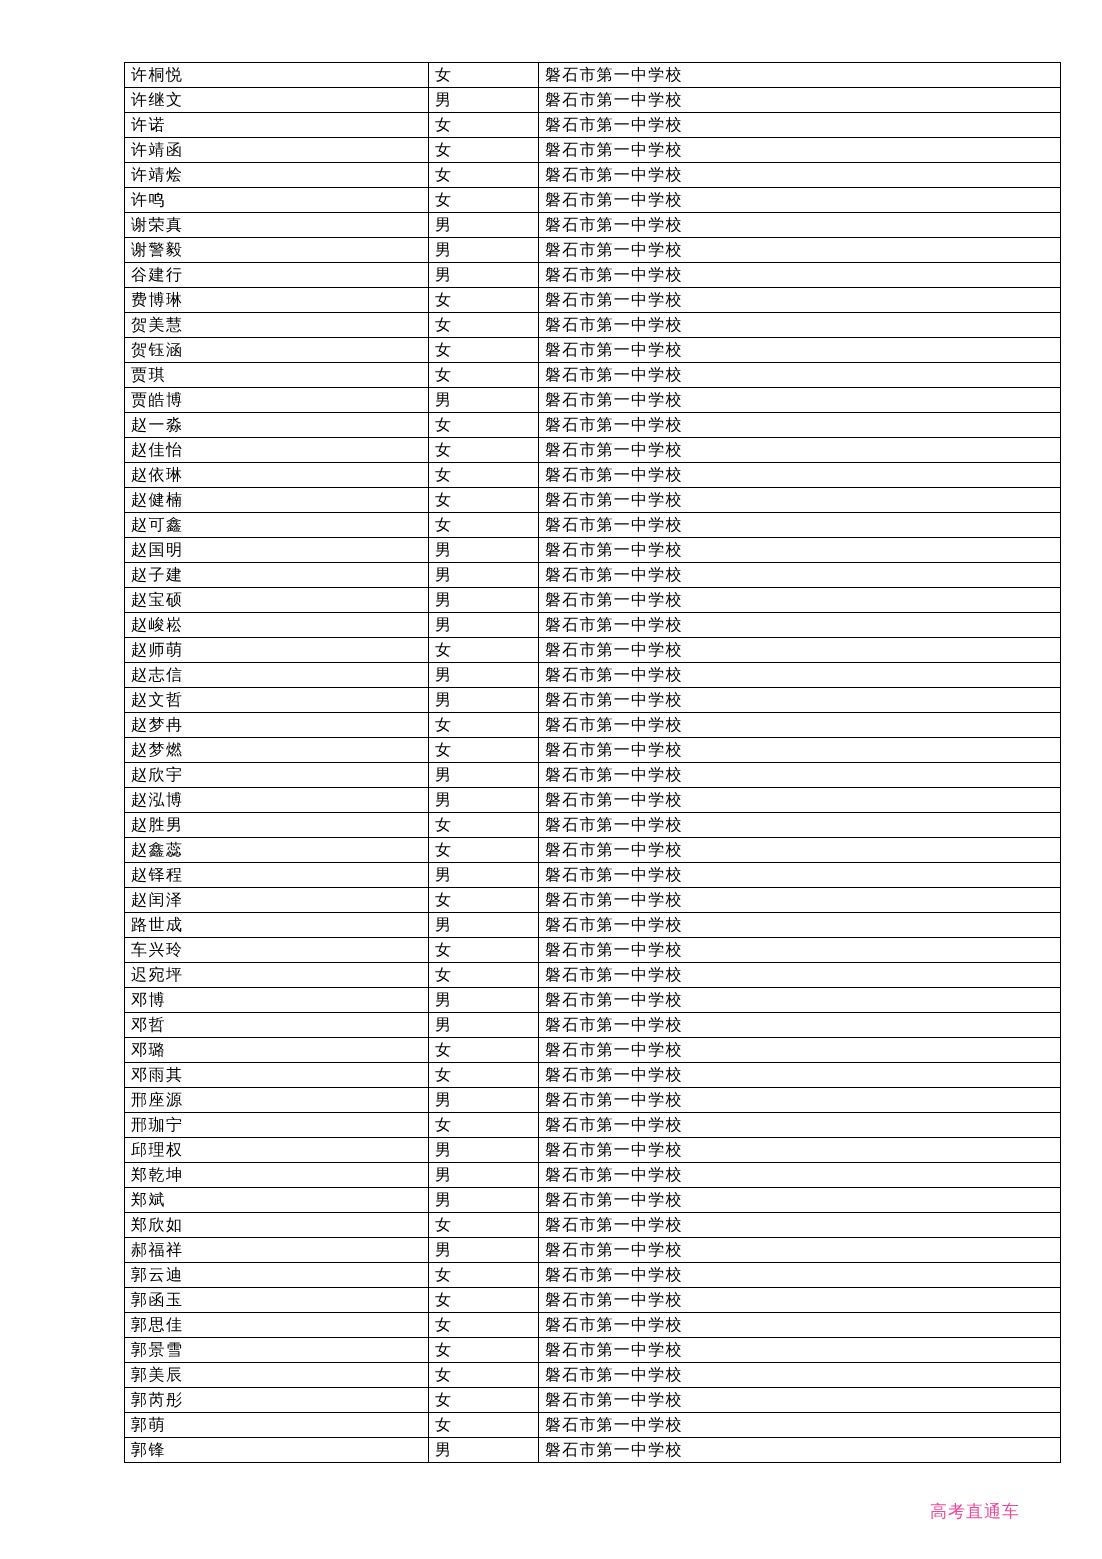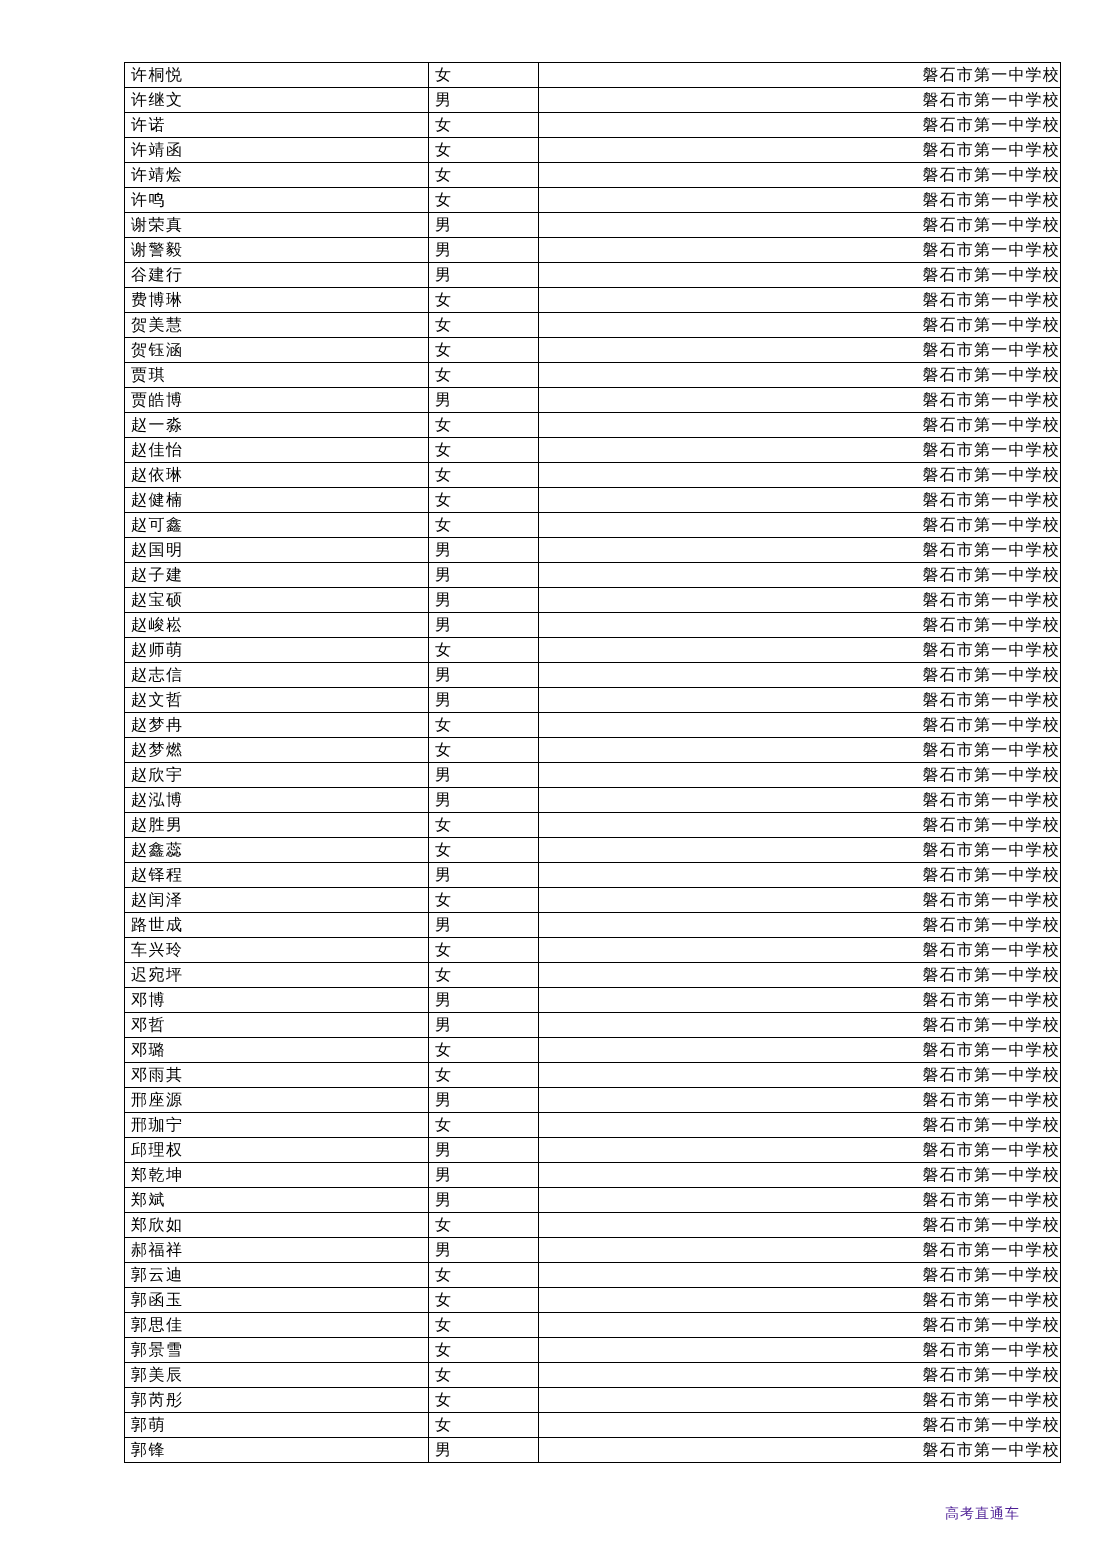--- a/index.html
+++ b/index.html
@@ -40,27 +40,27 @@
     line-height: 24px;
     white-space: nowrap;
     overflow: hidden;
     vertical-align: middle;
   }
   .col-name { width: 304px; }
   .col-gender { width: 110px; }
   .col-school { width: 522px; }
   .cell-name { letter-spacing: 1.5px; padding-left: 8px; }
   .cell-gender { letter-spacing: 0px; padding-left: 7px; }
-  .cell-school { letter-spacing: 1.2px; padding-left: 7px; text-align: right; }
+  .cell-school { letter-spacing: 1.2px; padding-left: 7px; }
   .watermark {
     position: absolute;
     right: 82px;
     bottom: 36px;
-    font-size: 14px;
-    color: #4c1d95;
+    font-size: 17px;
+    color: #ec4899;
     letter-spacing: 1px;
     font-family: "Liberation Sans", sans-serif;
   }
 </style>
 </head>
 <body>
 
 <div class="page">
   <table class="roster-table">
     <colgroup>

